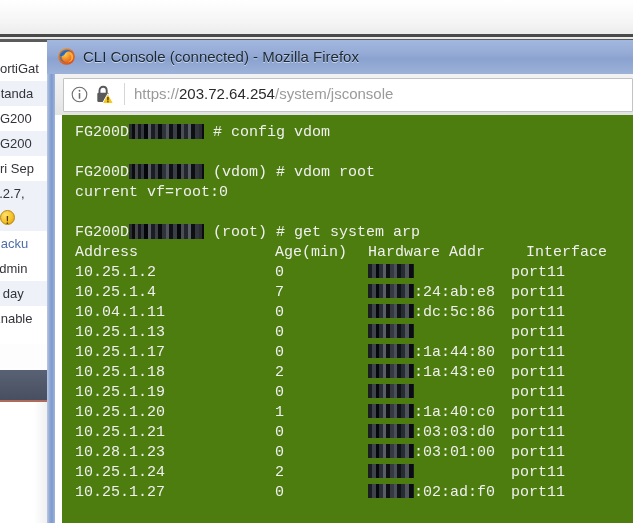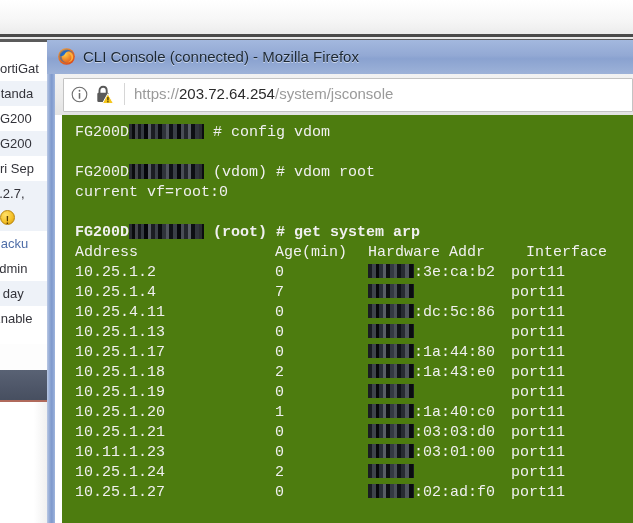--- a/index.html
+++ b/index.html
@@ -229,29 +229,29 @@
         <span>https://</span><span class="dom">203.72.64.254</span><span>/system/jsconsole</span>
       </div>
     </div>
   </div>
 
   <div id="console-wrap">
     <div id="console">
         <div class="cline" style="top: 8px;"><span>FG200D</span><span class="redact" aria-label="redacted" style="width: 75px;"></span><span> </span><span># </span><span>config vdom</span></div>
         <div class="cline" style="top: 48px;"><span>FG200D</span><span class="redact" aria-label="redacted" style="width: 75px;"></span><span> </span><span>(vdom) </span><span># </span><span>vdom root</span></div>
         <div class="cline" style="top: 68px;"><span>current vf=root:0</span></div>
-        <div class="cline" style="top: 108px; font-weight: bold;"><span>FG200D</span><span class="redact" aria-label="redacted" style="width: 75px;"></span><span> </span><span>(root) </span><span># </span><span>get system arp</span></div>
+        <div class="cline" style="top: 108px;"><span>FG200D</span><span class="redact" aria-label="redacted" style="width: 75px;"></span><span> </span><span>(root) </span><span># </span><span>get system arp</span></div>
         <div class="cline" style="top: 128px; left: 0px;"><span class="col-addr">Address</span><span class="col-age">Age(min)</span><span class="hdr-hw">Hardware Addr</span><span class="hdr-if">Interface</span></div>
-        <div class="cline" style="top: 148px; left: 0px;"><span class="col-addr">10.25.1.2</span><span class="col-age">0</span><span class="col-hw"><span class="redact mac" aria-label="redacted" style="width: 46px;"></span><span>:3e:ca:b2</span></span><span class="col-if">port11</span></div>
-        <div class="cline" style="top: 168px; left: 0px;"><span class="col-addr">10.25.1.4</span><span class="col-age">7</span><span class="col-hw"><span class="redact mac" aria-label="redacted" style="width: 46px;"></span></span><span class="col-if">port11</span></div>
-        <div class="cline" style="top: 188px; left: 0px;"><span class="col-addr">10.25.4.11</span><span class="col-age">0</span><span class="col-hw"><span class="redact mac" aria-label="redacted" style="width: 46px;"></span><span>:dc:5c:86</span></span><span class="col-if">port11</span></div>
+        <div class="cline" style="top: 148px; left: 0px;"><span class="col-addr">10.25.1.2</span><span class="col-age">0</span><span class="col-hw"><span class="redact mac" aria-label="redacted" style="width: 46px;"></span></span><span class="col-if">port11</span></div>
+        <div class="cline" style="top: 168px; left: 0px;"><span class="col-addr">10.25.1.4</span><span class="col-age">7</span><span class="col-hw"><span class="redact mac" aria-label="redacted" style="width: 46px;"></span><span>:24:ab:e8</span></span><span class="col-if">port11</span></div>
+        <div class="cline" style="top: 188px; left: 0px;"><span class="col-addr">10.04.1.11</span><span class="col-age">0</span><span class="col-hw"><span class="redact mac" aria-label="redacted" style="width: 46px;"></span><span>:dc:5c:86</span></span><span class="col-if">port11</span></div>
         <div class="cline" style="top: 208px; left: 0px;"><span class="col-addr">10.25.1.13</span><span class="col-age">0</span><span class="col-hw"><span class="redact mac" aria-label="redacted" style="width: 46px;"></span></span><span class="col-if">port11</span></div>
         <div class="cline" style="top: 228px; left: 0px;"><span class="col-addr">10.25.1.17</span><span class="col-age">0</span><span class="col-hw"><span class="redact mac" aria-label="redacted" style="width: 46px;"></span><span>:1a:44:80</span></span><span class="col-if">port11</span></div>
         <div class="cline" style="top: 248px; left: 0px;"><span class="col-addr">10.25.1.18</span><span class="col-age">2</span><span class="col-hw"><span class="redact mac" aria-label="redacted" style="width: 46px;"></span><span>:1a:43:e0</span></span><span class="col-if">port11</span></div>
         <div class="cline" style="top: 268px; left: 0px;"><span class="col-addr">10.25.1.19</span><span class="col-age">0</span><span class="col-hw"><span class="redact mac" aria-label="redacted" style="width: 46px;"></span></span><span class="col-if">port11</span></div>
         <div class="cline" style="top: 288px; left: 0px;"><span class="col-addr">10.25.1.20</span><span class="col-age">1</span><span class="col-hw"><span class="redact mac" aria-label="redacted" style="width: 46px;"></span><span>:1a:40:c0</span></span><span class="col-if">port11</span></div>
         <div class="cline" style="top: 308px; left: 0px;"><span class="col-addr">10.25.1.21</span><span class="col-age">0</span><span class="col-hw"><span class="redact mac" aria-label="redacted" style="width: 46px;"></span><span>:03:03:d0</span></span><span class="col-if">port11</span></div>
-        <div class="cline" style="top: 328px; left: 0px;"><span class="col-addr">10.11.1.23</span><span class="col-age">0</span><span class="col-hw"><span class="redact mac" aria-label="redacted" style="width: 46px;"></span><span>:03:01:00</span></span><span class="col-if">port11</span></div>
+        <div class="cline" style="top: 328px; left: 0px;"><span class="col-addr">10.28.1.23</span><span class="col-age">0</span><span class="col-hw"><span class="redact mac" aria-label="redacted" style="width: 46px;"></span><span>:03:01:00</span></span><span class="col-if">port11</span></div>
         <div class="cline" style="top: 348px; left: 0px;"><span class="col-addr">10.25.1.24</span><span class="col-age">2</span><span class="col-hw"><span class="redact mac" aria-label="redacted" style="width: 46px;"></span></span><span class="col-if">port11</span></div>
         <div class="cline" style="top: 368px; left: 0px;"><span class="col-addr">10.25.1.27</span><span class="col-age">0</span><span class="col-hw"><span class="redact mac" aria-label="redacted" style="width: 46px;"></span><span>:02:ad:f0</span></span><span class="col-if">port11</span></div>
       </div>
   </div>
 </div>
 
 </body></html>

